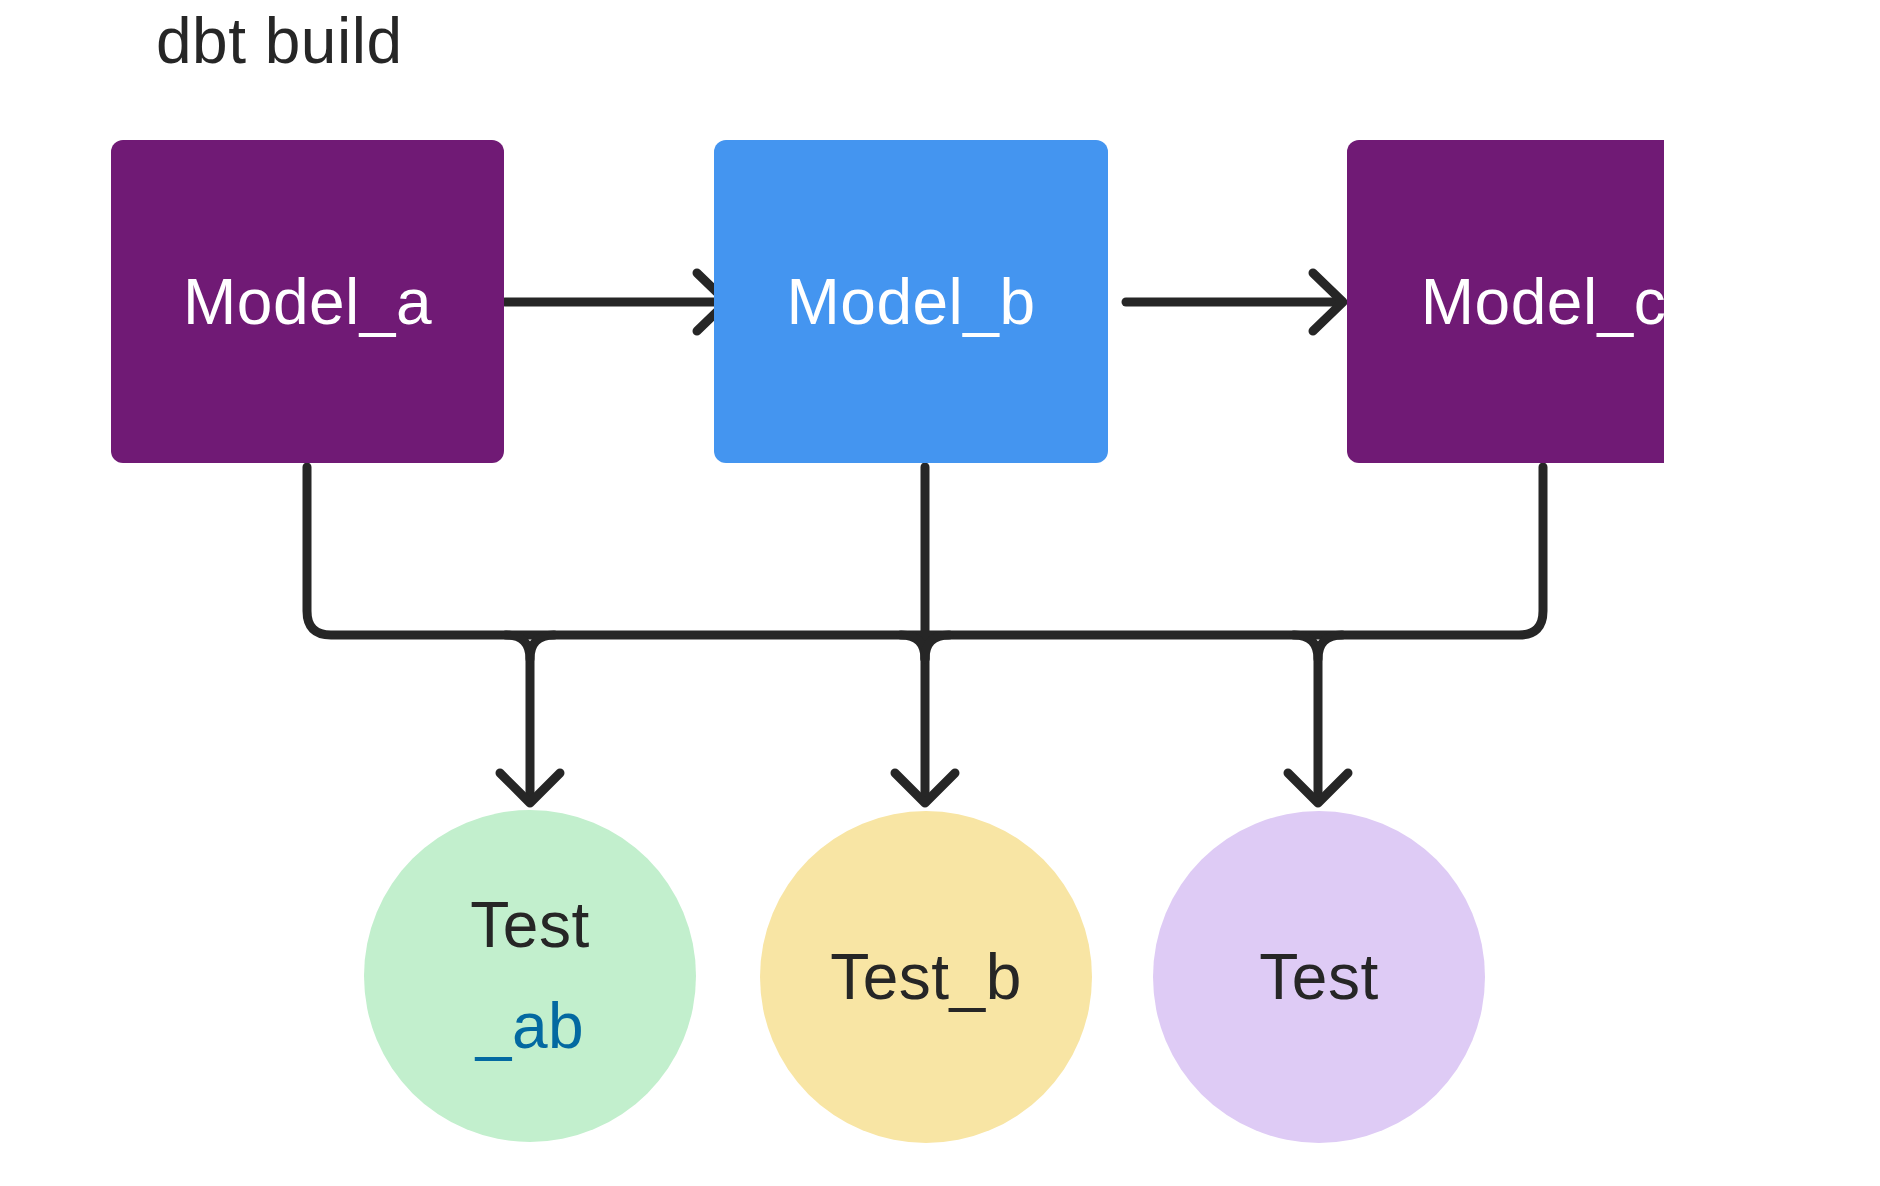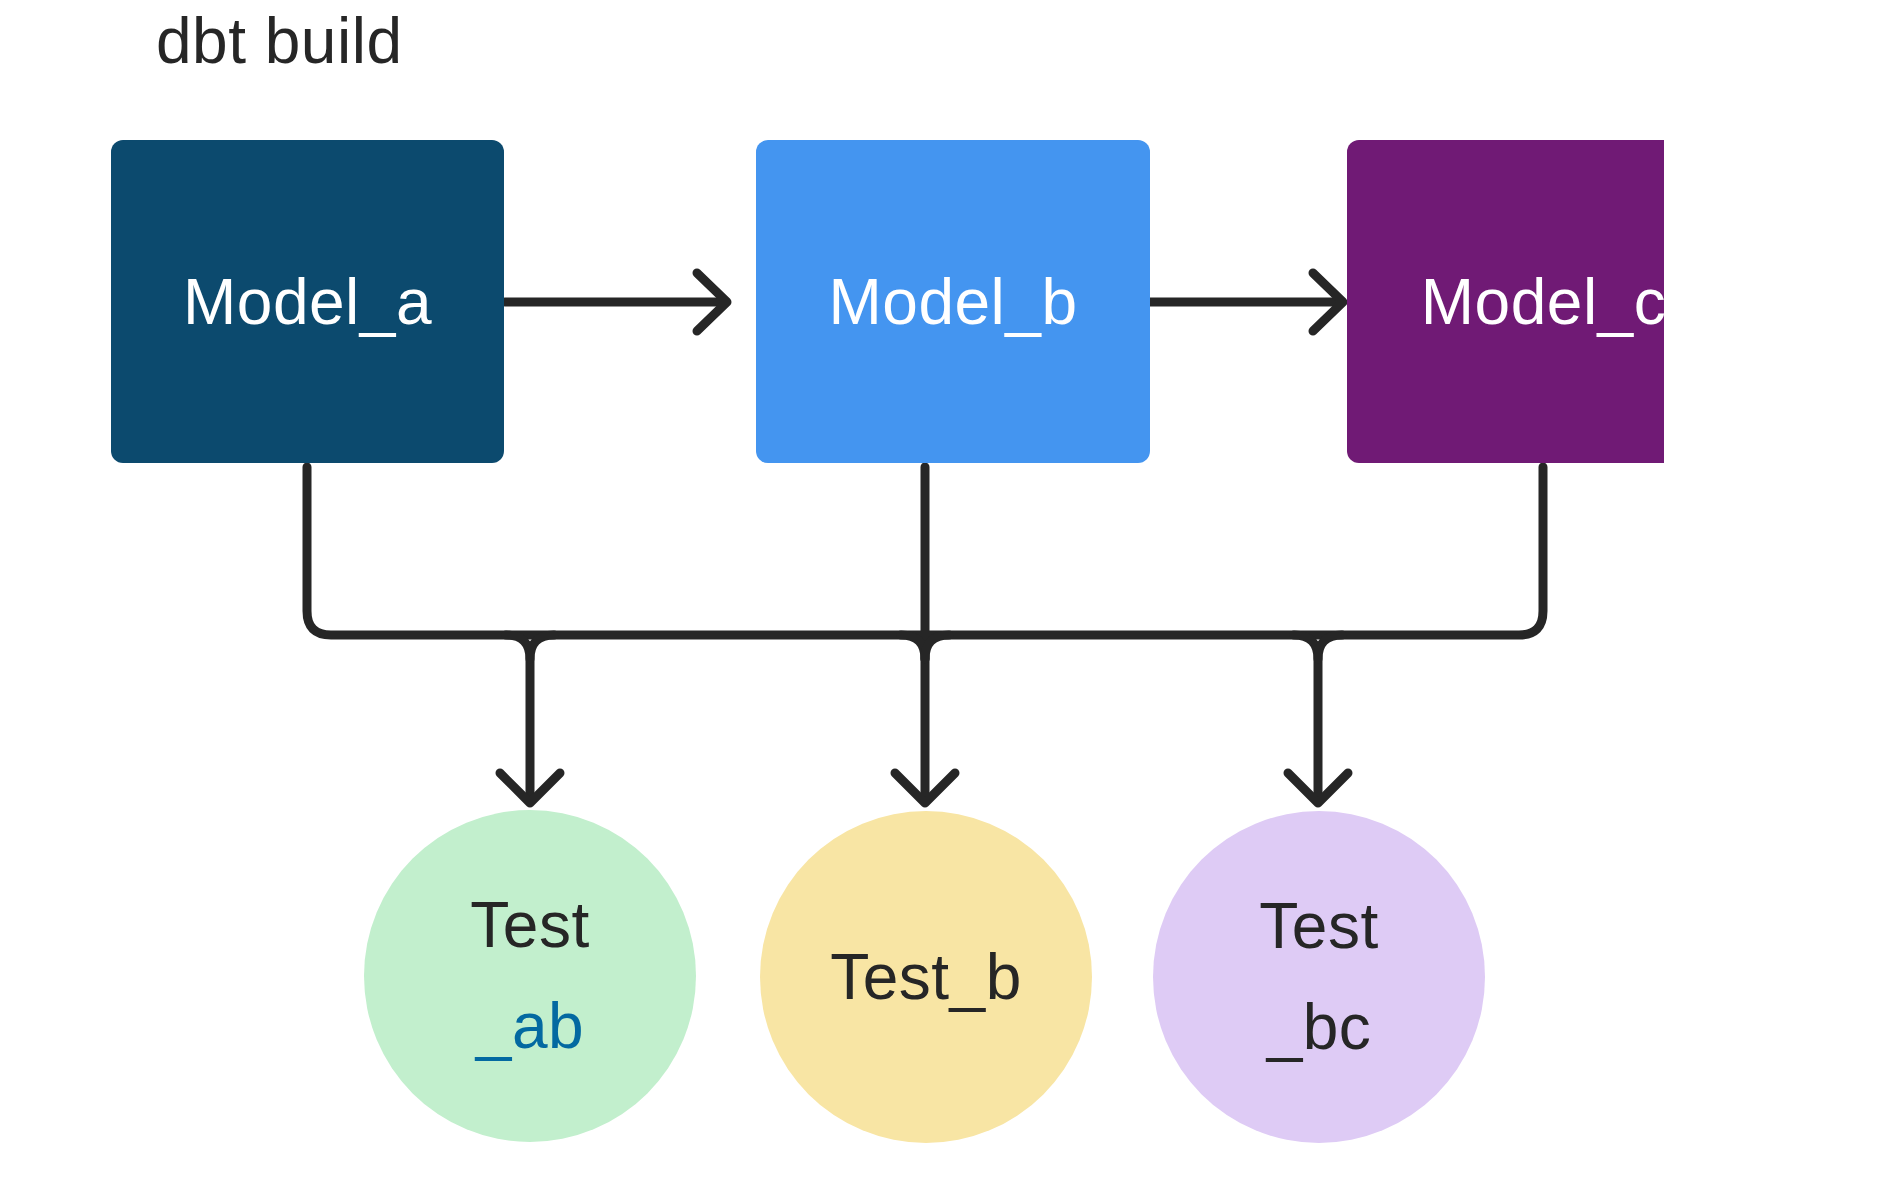--- a/index.html
+++ b/index.html
@@ -53,21 +53,21 @@
   }
   .test-node .node-label {
     color: #262626;
     font-size: 64px;
     font-weight: 400;
     line-height: 101px;
     letter-spacing: 0.5px;
     white-space: nowrap;
   }
   #model-a { left: 111px; width: 393px; }
-  #model-b { left: 756px; width: 394px; }
+  #model-b { left: 714px; width: 394px; }
   #model-c { left: 1347px; width: 393px; }
   #test-ab { left: 364px; top: 810px; }
   #test-b  { left: 760px; top: 811px; }
   #test-bc { left: 1153px; top: 811px; }
   .connector-svg {
     position: absolute;
     left: 0; top: 0;
     pointer-events: none;
   }
 </style>
@@ -97,35 +97,34 @@
       <path d="M901,635 Q925,635 925,659"></path>
       <path d="M949,635 Q925,635 925,659"></path>
       <path d="M895,773 L925,803 L955,773"></path>
 
       <path d="M1294,635 Q1318,635 1318,659 L1318,799"></path>
       <path d="M1342,635 Q1318,635 1318,659"></path>
       <path d="M1288,773 L1318,803 L1348,773"></path>
     </g>
   </svg>
 
-  <div class="model-node" id="model-a" style="background-color: #0c4a6e;">
+  <div class="model-node" id="model-a" style="background-color: #701a75;">
     <span class="node-label" style="color: rgb(255, 255, 255);">Model_a</span>
   </div>
   <div class="model-node" id="model-b" style="background-color: rgb(68, 149, 240);">
     <span class="node-label" style="color: rgb(255, 255, 255);">Model_b</span>
   </div>
   <div class="model-node" id="model-c" style="background-color: #701a75;">
     <span class="node-label" style="color: rgb(255, 255, 255);">Model_c</span>
   </div>
 
   <div class="test-node" id="test-ab" style="background-color: rgb(194, 239, 205);">
     <span class="node-label" style="color: rgb(38, 38, 38);">Test</span>
     <span class="node-label" style="color: #0369a1; text-align: right;">_ab</span>
   </div>
   <div class="test-node" id="test-b" style="background-color: rgb(248, 229, 164);">
     <span class="node-label" style="color: rgb(38, 38, 38);">Test_b</span>
   </div>
   <div class="test-node" id="test-bc" style="background-color: rgb(222, 203, 245);">
     <span class="node-label" style="color: rgb(38, 38, 38);">Test</span>
-    <span class="node-label" style="color: rgb(38, 38, 38);">_bc</span>
   </div>
 
 </div>
 
 </body></html>

